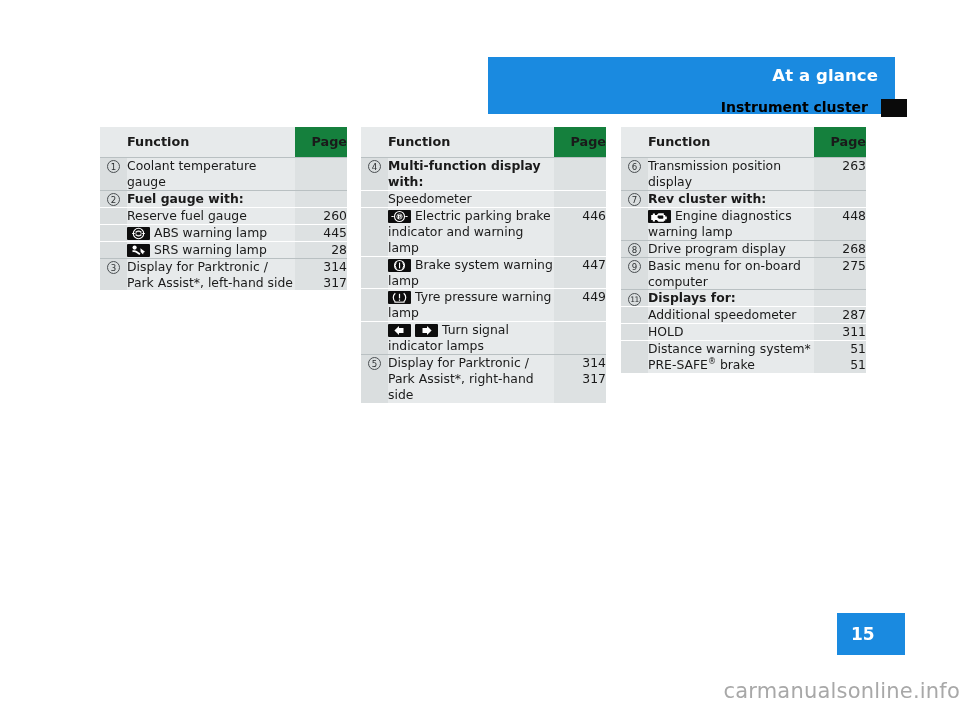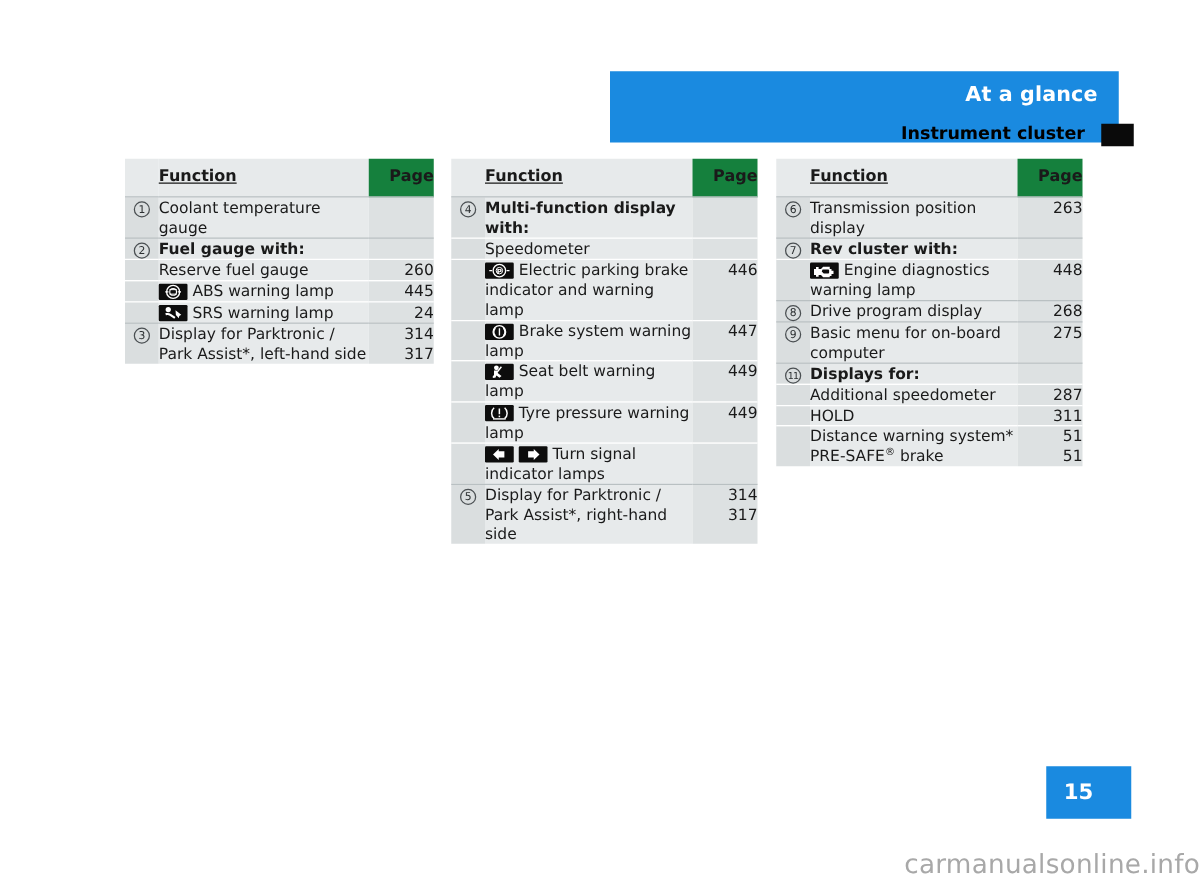--- a/index.html
+++ b/index.html
@@ -95,21 +95,21 @@
   .c-pg {
     background: #dde1e2;
     padding: 5px 9px 6px 4px;
     text-align: right;
     line-height: 1.28;
     white-space: pre-line;
   }
 
   
   .hrow .c-num { background: #e7eaeb; }
-  .hrow .c-fn  { background: #e7eaeb; font-weight: bold; font-size: 12.8px; padding-top: 7px; padding-bottom: 7px; text-decoration: underline;}
+  .hrow .c-fn  { background: #e7eaeb; font-weight: bold; font-size: 12.8px; padding-top: 7px; padding-bottom: 7px;}
   .hrow .c-pg  { background: #15803d; font-weight: bold; font-size: 12.8px; padding-top: 7px; padding-bottom: 7px;}
 
   
   .sep .c-num, .sep .c-fn, .sep .c-pg {
     border-top: 1px solid #ffffff;
   }
   .sepdark .c-num, .sepdark .c-fn, .sepdark .c-pg {
     border-top: 1px solid #b9c0c2;
   }
 
@@ -225,21 +225,21 @@
     </svg></span>ABS warning lamp</td>
         <td class="c-pg">445</td>
       </tr>
       <tr class="sep">
         <td class="c-num"></td>
         <td class="c-fn"><span class="lamp"><svg width="23" height="13" viewBox="0 0 23 13">
       <circle cx="7.6" cy="3.6" r="2.1" fill="#fff"></circle>
       <path d="M5.2 6.6c1.6-.5 3.3-.4 4.6.5l3.6 2.4-1 1.5-3.6-2.4c-.9-.6-2-.7-3-.3z" fill="#fff"></path>
       <path d="M13.4 4.2 l4.6 3.5 -1.6 1 -.3 1.9 -2.4-2.6z" fill="#fff"></path>
     </svg></span>SRS warning lamp</td>
-        <td class="c-pg">24</td>
+        <td class="c-pg">28</td>
       </tr>
       <tr class="sep sepdark">
         <td class="c-num"><span class="cnum">3</span></td>
         <td class="c-fn">Display for Parktronic /<br>Park Assist*, left-hand side</td>
         <td class="c-pg">314
 317</td>
       </tr>
     </tbody>
 </table>
 
@@ -278,29 +278,20 @@
       </tr>
       <tr class="sep">
         <td class="c-num"></td>
         <td class="c-fn"><span class="lamp"><svg width="23" height="13" viewBox="0 0 23 13">
       <circle cx="11.5" cy="6.5" r="5" fill="none" stroke="#fff" stroke-width="1.1"></circle>
       <path d="M8.3 3.4a5 5 0 0 0 0 6.2" fill="none" stroke="#fff" stroke-width="1"></path>
       <path d="M14.7 3.4a5 5 0 0 1 0 6.2" fill="none" stroke="#fff" stroke-width="1"></path>
       <rect x="11" y="3.6" width="1.1" height="5.8" fill="#fff"></rect>
     </svg></span>Brake system warning lamp</td>
         <td class="c-pg">447</td>
-      </tr>
-      <tr class="sep">
-        <td class="c-num"></td>
-        <td class="c-fn"><span class="lamp"><svg width="23" height="13" viewBox="0 0 23 13">
-      <circle cx="9.1" cy="3.2" r="1.9" fill="#fff"></circle>
-      <path d="M7.2 5.4 7.2 9.4 6.1 11.1 8.3 11.1 9.1 9.3 11.6 11.1 13.2 9.8 9.9 7.1 9.9 5.4z" fill="#fff"></path>
-      <path d="M13.1 2.4 6.4 10.9" stroke="#fff" stroke-width="1.2" fill="none"></path>
-    </svg></span>Seat belt warning lamp</td>
-        <td class="c-pg">449</td>
       </tr>
       <tr class="sep">
         <td class="c-num"></td>
         <td class="c-fn"><span class="lamp"><svg width="23" height="13" viewBox="0 0 23 13">
       <path d="M7.3 2.2a5.6 5.6 0 0 0 0 8.6" fill="none" stroke="#fff" stroke-width="1.2"></path>
       <path d="M15.7 2.2a5.6 5.6 0 0 1 0 8.6" fill="none" stroke="#fff" stroke-width="1.2"></path>
       <rect x="10.9" y="2.8" width="1.2" height="4.6" fill="#fff"></rect>
       <rect x="10.9" y="8.5" width="1.2" height="1.3" fill="#fff"></rect>
       <rect x="6.4" y="10.6" width="10.2" height="1.1" fill="#fff"></rect>
     </svg></span>Tyre pressure warning lamp</td>

